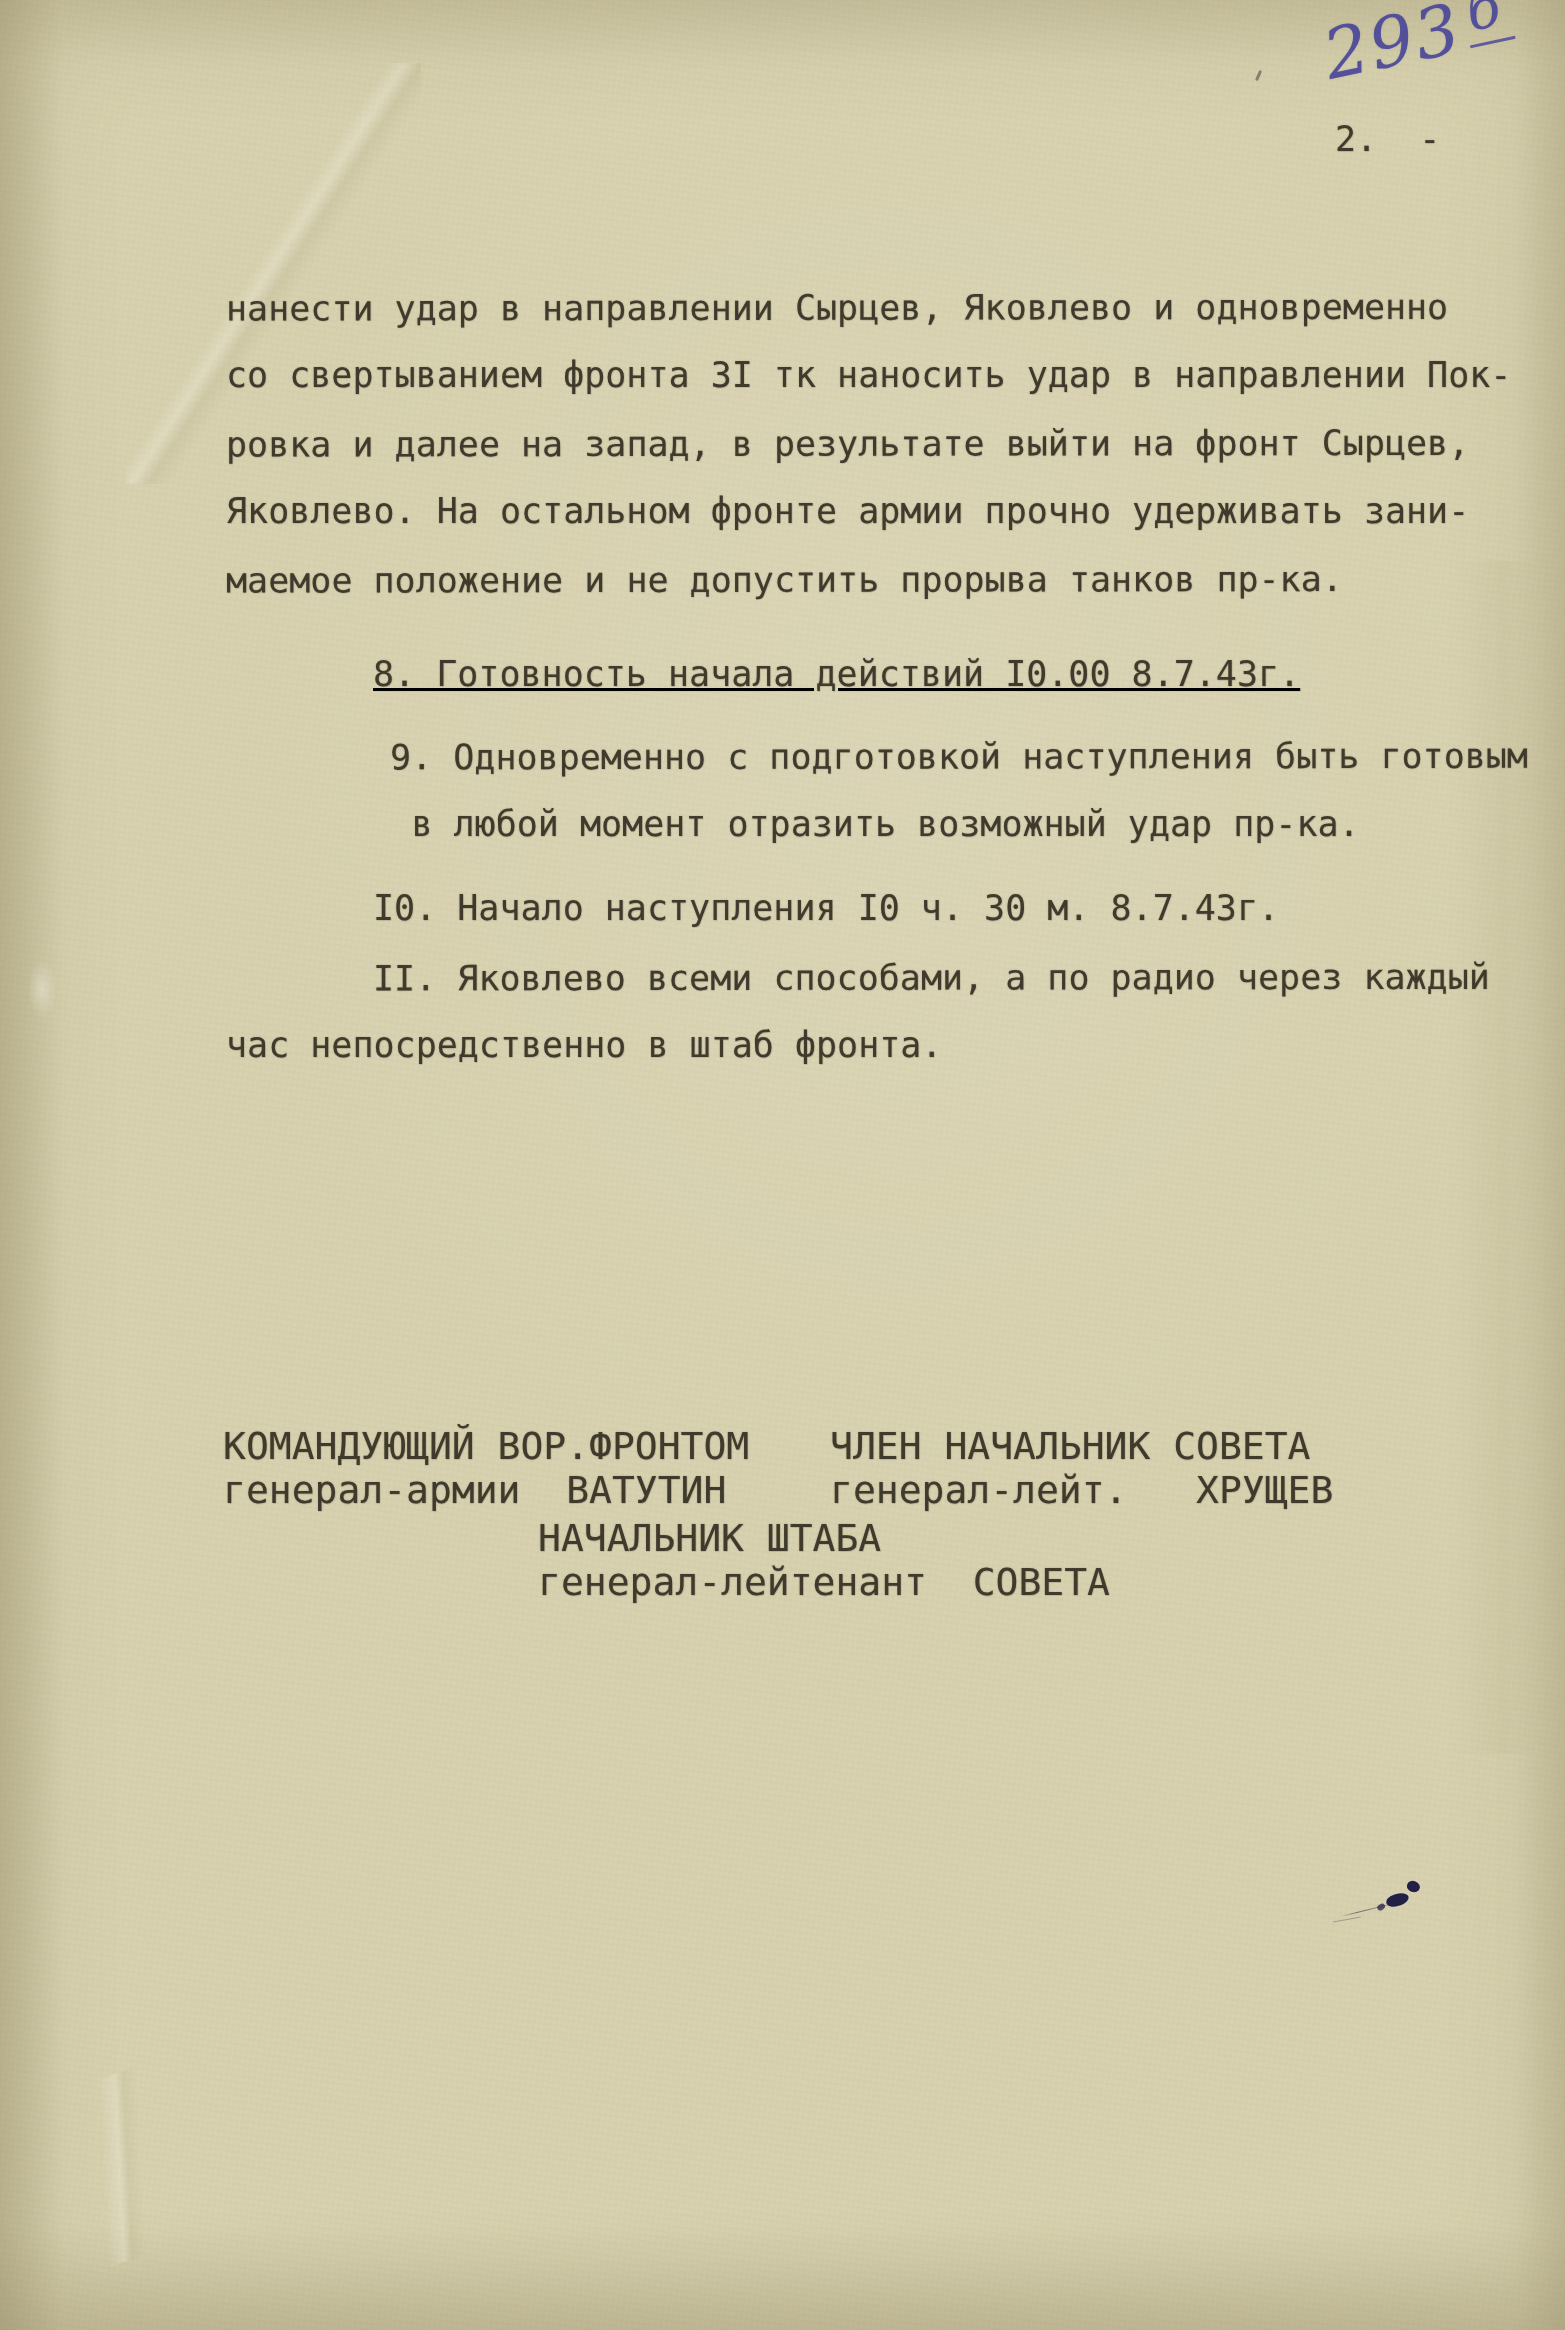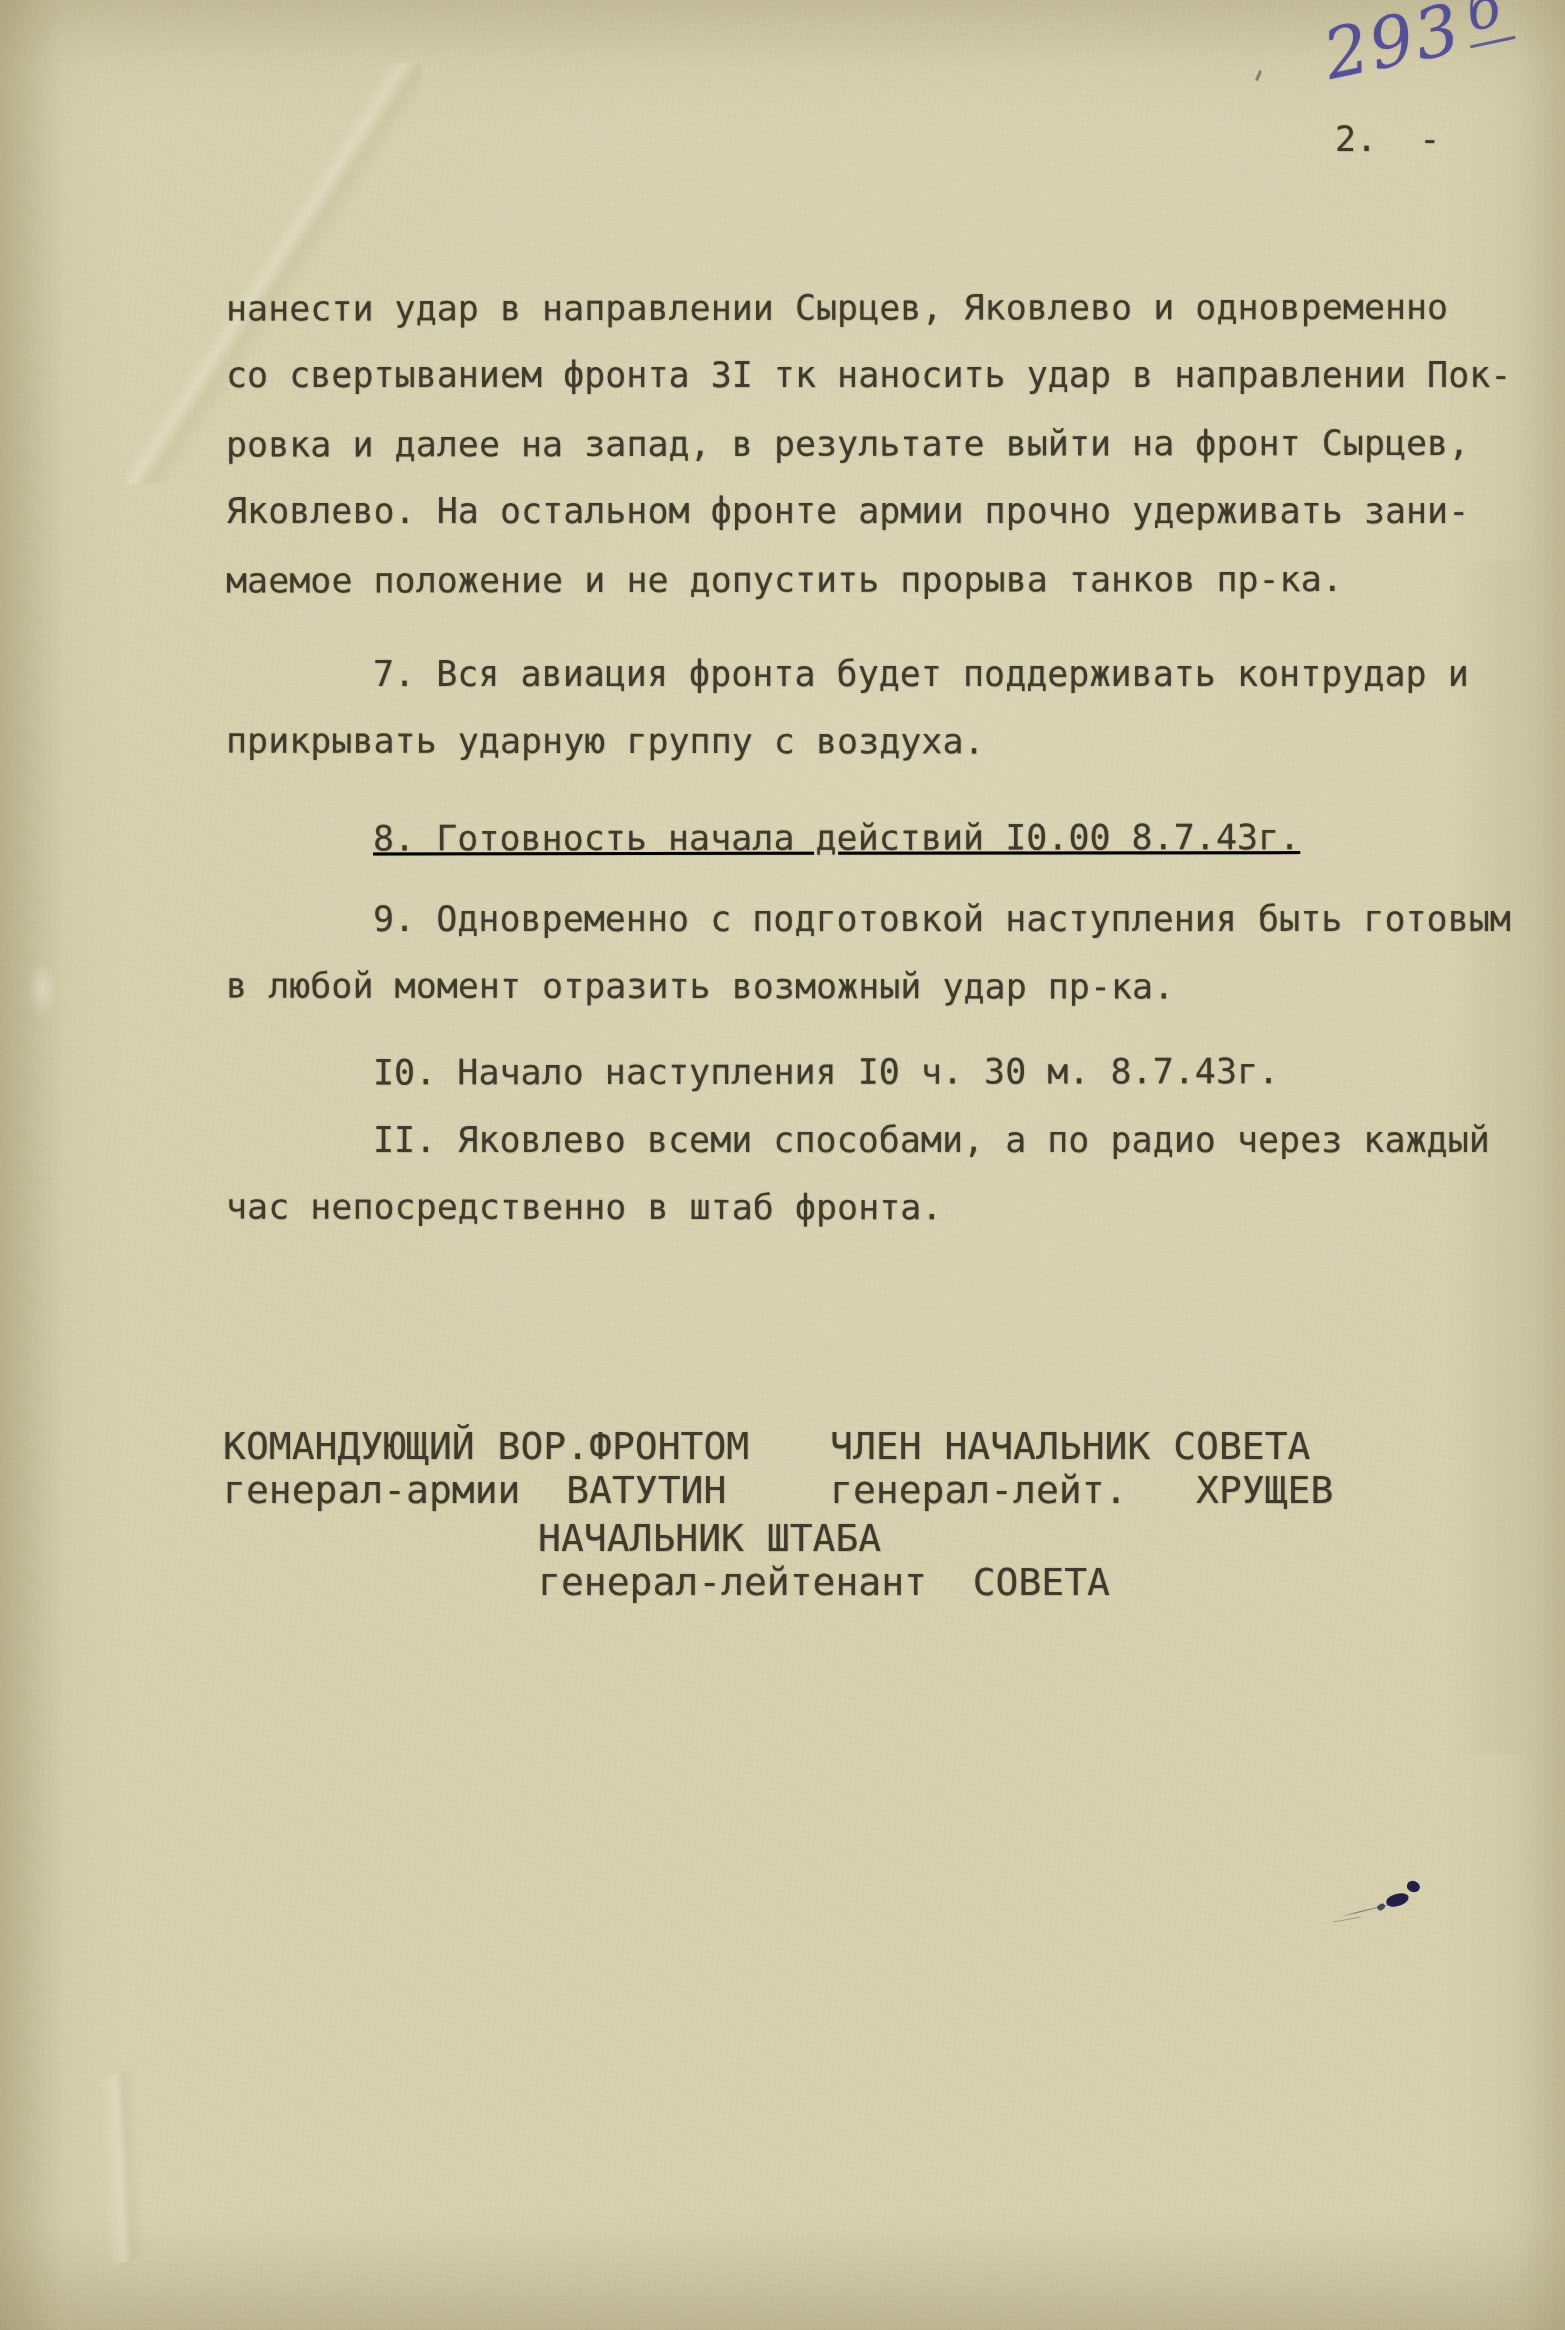--- a/index.html
+++ b/index.html
@@ -100,21 +100,21 @@
     left: 226px; top: 273px;
     width: 1319px;
   }
   .body-text .line {
     font-size: 35px;
     line-height: 68px;
   }
   .body-text .line.first { padding-left: 147px; }
   .para.p7  { margin-top: 27px; }
   .para.p8  { margin-top: 27px; text-decoration: underline; }
-  .para.p9  { margin-top: 14px; }
+  .para.p9  { margin-top: 14px; text-align: center; }
   .para.p10 { margin-top: 16px; }
   .para.p11 { margin-top: 0.7px; }
   
   .para:nth-child(odd) .line:nth-child(odd)  { transform: translateY(0.7px) rotate(-0.08deg); }
   .para:nth-child(even) .line:nth-child(even){ transform: translateY(-0.7px) rotate(0.06deg); }
 
   
   .sig { position: absolute; }
   .sig .line { font-size: 38px; line-height: 44px; }
   .sig-commander { left: 223px;  top: 1424px; }
@@ -155,24 +155,20 @@
   <div class="page-number typed">2.  -</div>
 
   <div class="body-text">
     <div class="para p6">
       <div class="line typed">нанести удар в направлении Сырцев, Яковлево и одновременно</div>
       <div class="line typed">со свертыванием фронта 3I тк наносить удар в направлении Пок-</div>
       <div class="line typed">ровка и далее на запад, в результате выйти на фронт Сырцев,</div>
       <div class="line typed">Яковлево. На остальном фронте армии прочно удерживать зани-</div>
       <div class="line typed">маемое положение и не допустить прорыва танков пр-ка.</div>
     </div>
-    <div class="para p7">
-      <div class="line typed first">7. Вся авиация фронта будет поддерживать контрудар и</div>
-      <div class="line typed">прикрывать ударную группу с воздуха.</div>
-    </div>
     <div class="para p8">
       <div class="line typed first">8. Готовность начала действий I0.00 8.7.43г.</div>
     </div>
     <div class="para p9">
       <div class="line typed first">9. Одновременно с подготовкой наступления быть готовым</div>
       <div class="line typed">в любой момент отразить возможный удар пр-ка.</div>
     </div>
     <div class="para p10">
       <div class="line typed first">I0. Начало наступления I0 ч. 30 м. 8.7.43г.</div>
     </div>

